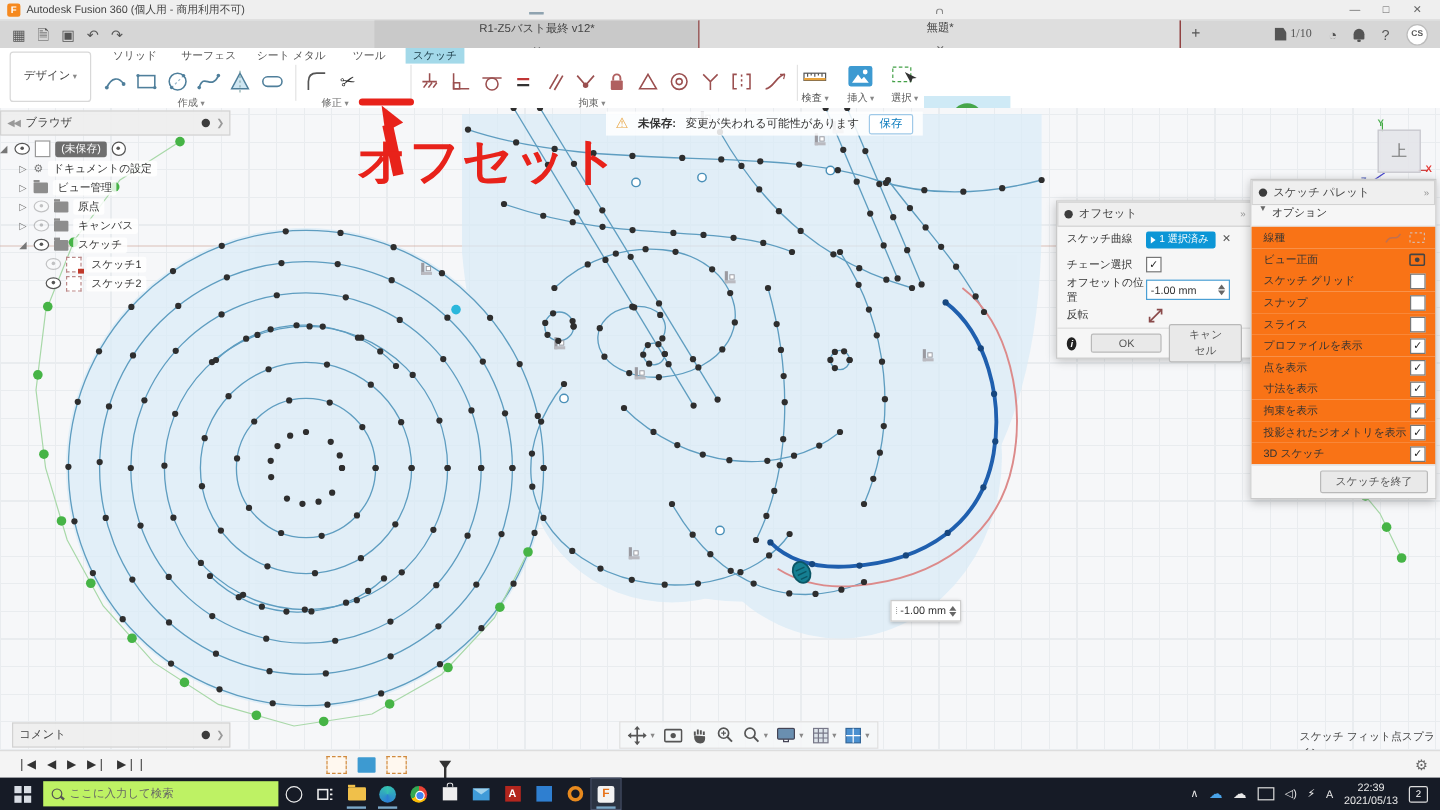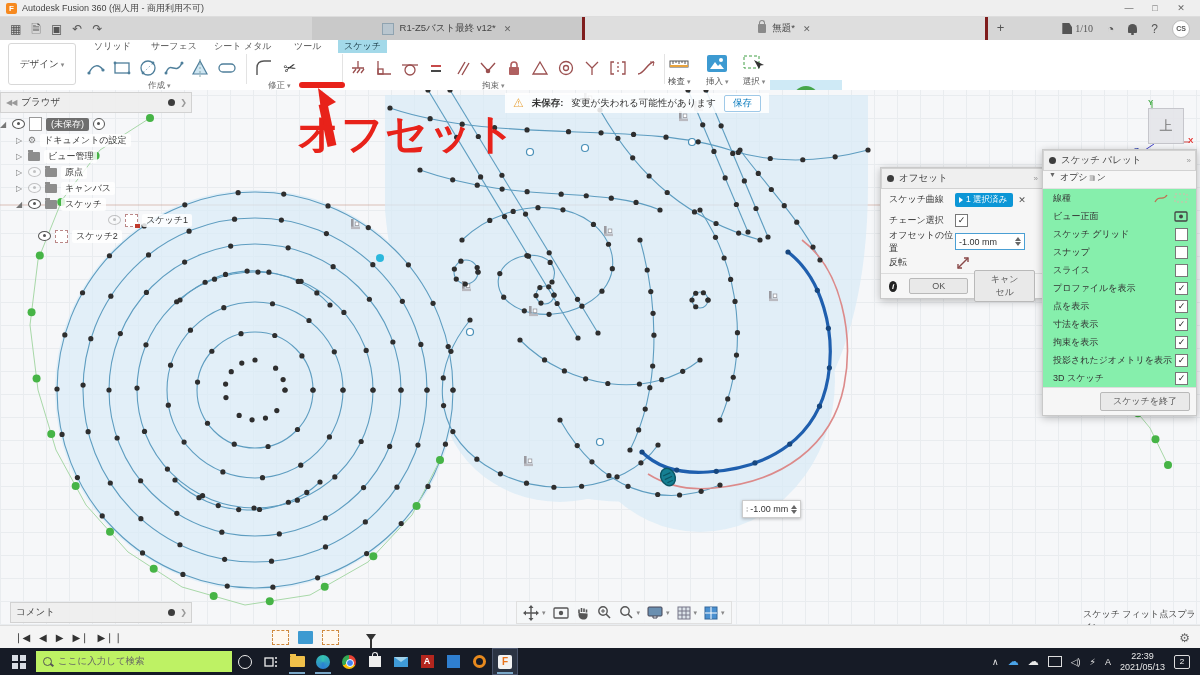--- a/index.html
+++ b/index.html
@@ -11,21 +11,21 @@
             display:flex;align-items:center;padding:0 6px;box-sizing:border-box;}
   .fusion-logo{width:11px;height:11px;background:#f6891f;border-radius:2px;color:#fff;font-weight:bold;
                font-size:8px;line-height:11px;text-align:center;margin-right:5px;}
   #titlebar .title{font-size:9px;color:#444;flex:1;}
   .winbtn{width:26px;text-align:center;color:#666;font-size:9px;line-height:16px;}
   
   #tabbar{left:0;top:17px;width:1200px;height:23px;background:#d6d6d6;display:flex;align-items:stretch;}
   .qat{display:flex;align-items:center;gap:10px;padding:0 10px;color:#555;}
   .qat .g{font-size:12px;line-height:22px;}
   .doc-tab{display:flex;align-items:center;gap:6px;padding:0 10px;font-size:9.5px;color:#444;
-           border-right:3px solid #7f1d1d;}
+           border-right:1px solid #7f1d1d;flex-direction:column;}
   .doc-tab.t1{background:#c9c9c9;width:250px;margin-left:200px;justify-content:center;}
   .doc-tab.t2{background:#dedede;width:380px;justify-content:center;}
   .cube-ic{width:10px;height:10px;background:#b9c6cf;border:1px solid #8fa3b0;}
   .lock-ic{width:8px;height:9px;background:#8a8a8a;border-radius:1px;position:relative;}
   .lock-ic:before{content:"";position:absolute;left:1px;top:-4px;width:4px;height:4px;border:1.5px solid #8a8a8a;
                   border-bottom:none;border-radius:3px 3px 0 0;}
   .tab-close{color:#666;font-size:9px;padding:0 2px;}
   .tab-plus{width:24px;text-align:center;line-height:22px;font-size:13px;color:#555;}
   #tab-right{margin-left:auto;display:flex;align-items:center;gap:14px;padding-right:10px;color:#555;}
   .jobflag{width:10px;height:11px;background:#555;clip-path:polygon(0 0,70% 0,100% 40%,100% 100%,0 100%);}
@@ -105,21 +105,21 @@
   .dfoot{display:flex;align-items:center;height:24px;border-top:1px solid #ddd;padding:0 8px;gap:6px;}
   .info-ic{width:11px;height:11px;border-radius:50%;background:#222;color:#fff;font-size:8px;line-height:11px;
            text-align:center;font-style:italic;font-weight:bold;}
   .btn{background:#e9e9e9;border:1px solid #b9b9b9;border-radius:2px;font-size:9px;color:#555;
        padding:2px 12px;text-align:center;}
   
   #palette{left:1042px;top:59px;width:153px;}
   .sect{height:17px;display:flex;align-items:flex-start;gap:4px;padding:0 6px;font-size:9px;font-weight:normal;color:#333;
         border-bottom:1px solid #e2e2e2;background:#f6f6f6;}
   .prow{display:flex;align-items:center;justify-content:space-between;height:18px;padding:0 8px 0 10px;
-        font-size:9px;color:#333;background:#86efac;}
+        font-size:9px;color:#333;background:#f97316;}
   .pfoot{display:flex;justify-content:flex-end;padding:4px 6px;background:#f6f6f6;border-top:1px solid #ddd;}
   
   #floatinput{left:742px;top:410px;display:flex;align-items:center;background:#fff;border:1px solid #ccc;
               box-shadow:0 1px 3px rgba(0,0,0,.25);height:16px;padding:0 3px;font-size:9px;}
   
   #navbar{left:516px;top:511px;height:21px;display:flex;align-items:center;gap:7px;background:rgba(245,246,247,.9);
           padding:0 6px;border:1px solid #e0e0e0;}
   .nav-ic{display:flex;align-items:center;gap:1px;color:#555;}
   #comments{left:10px;top:512px;width:182px;}
   #statushint{left:1083px;top:518px;font-size:9px;color:#444;}
@@ -877,21 +877,21 @@
         <span class="eye off"></span>
         <span class="folder"></span>
         <span class="chip">キャンバス</span>
       </div>
       <div class="brow" style="padding-left:16px;">
         <span class="tri">◢</span>
         <span class="eye"></span>
         <span class="folder"></span>
         <span class="chip">スケッチ</span>
       </div>
-      <div class="brow" style="padding-left:38px;justify-content:flex-end;">
+      <div class="brow" style="padding-left:38px;">
         <span class="eye off"></span>
         <span class="skic locked"></span>
         <span class="chip">スケッチ1</span>
       </div>
       <div class="brow" style="padding-left:38px;">
         <span class="eye"></span>
         <span class="skic"></span>
         <span class="chip">スケッチ2</span>
       </div>
     </div>

